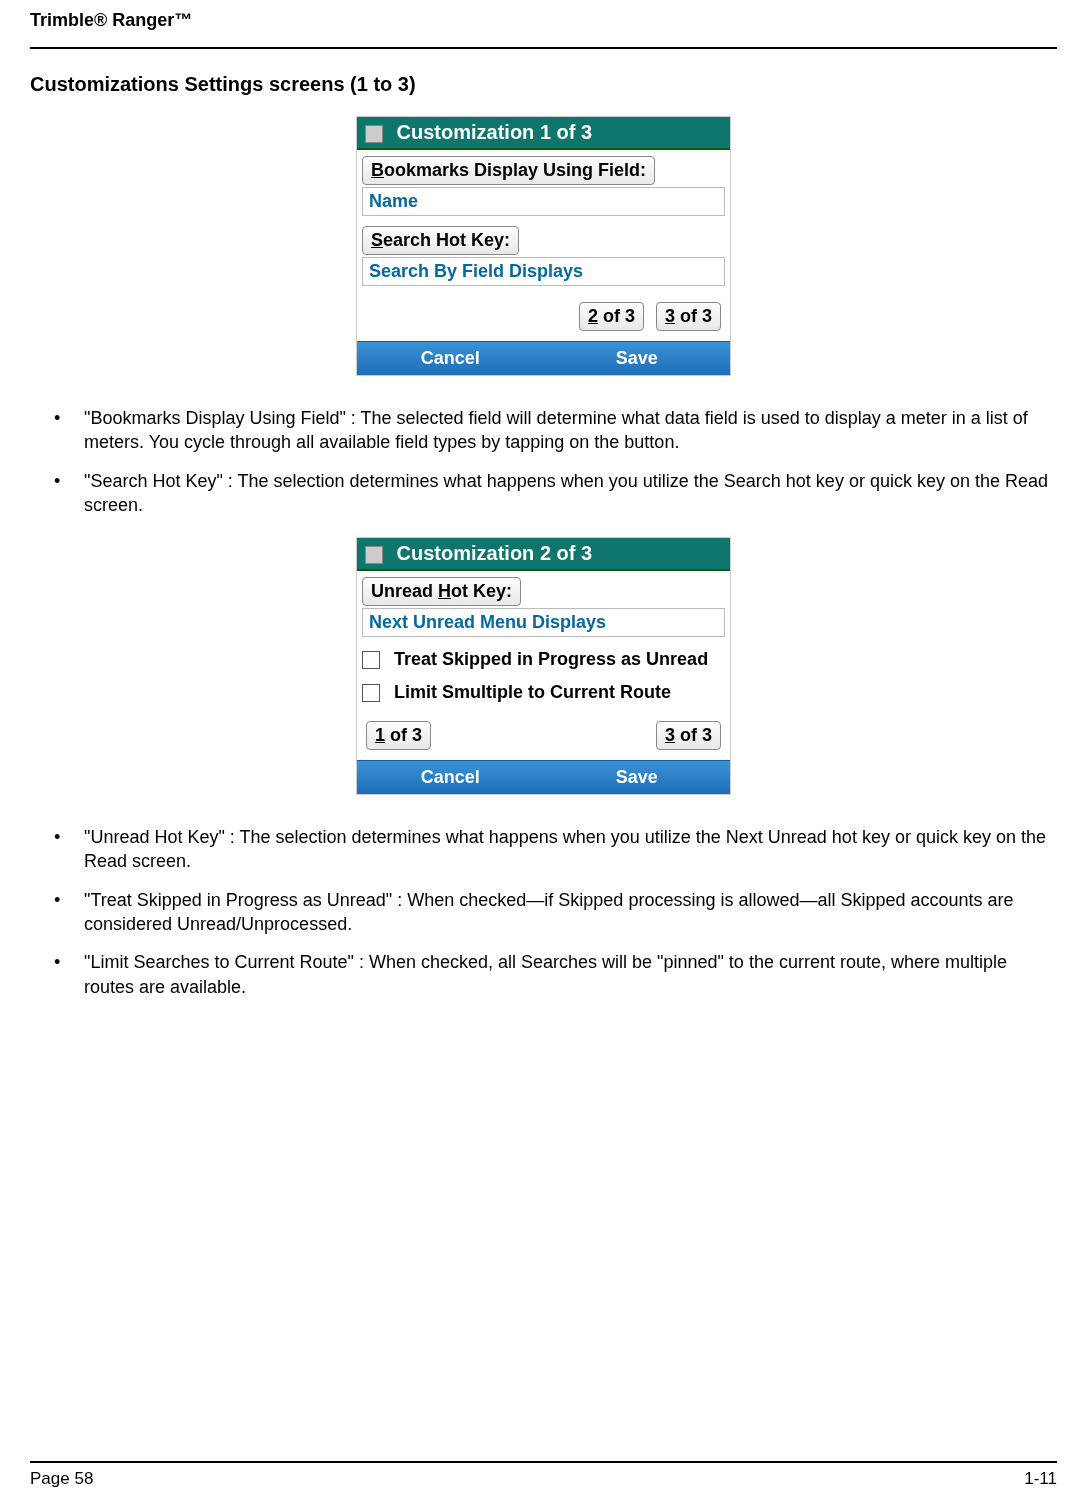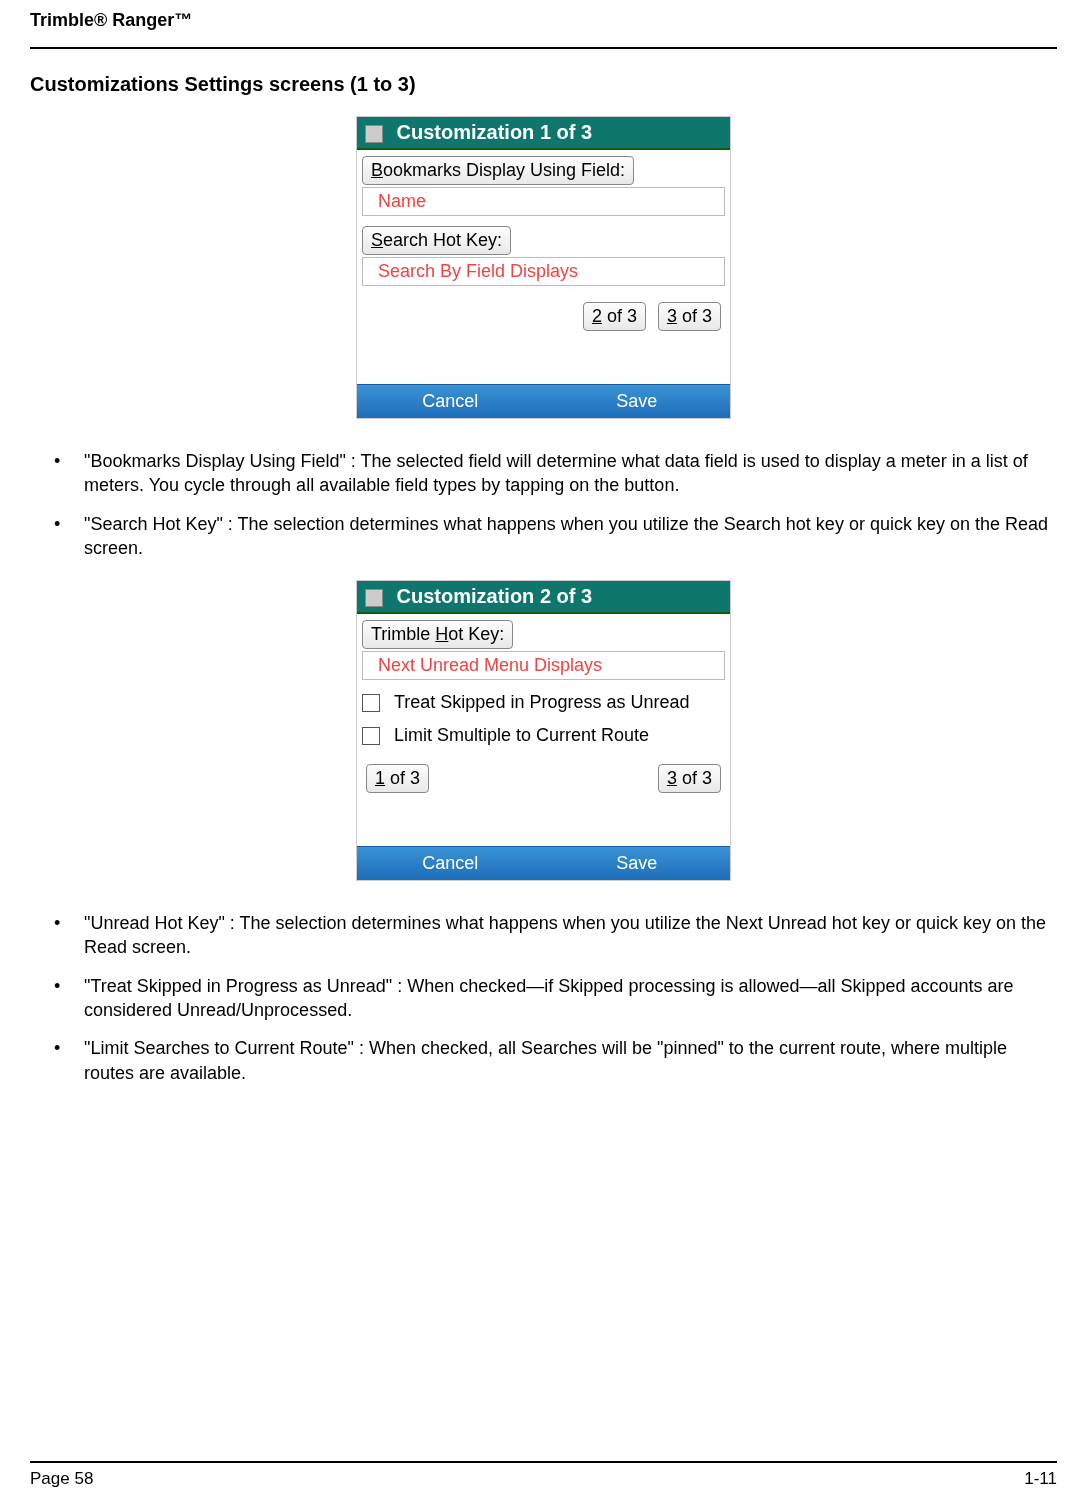--- a/index.html
+++ b/index.html
@@ -54,36 +54,37 @@
       background: #ccc;
       border: 1px solid #888;
       margin-right: 8px;
       vertical-align: middle;
     }
     .screenshot .body {
       background: #fff;
       padding: 4px 5px;
       min-height: 150px;
       position: relative;
+      font-weight: bold;
     }
     .field-btn {
       display: inline-block;
       border: 1px solid #888;
       background: linear-gradient(#fdfdfd, #e8e8e8);
       border-radius: 4px;
       padding: 3px 8px;
       font-size: 18px;
       margin: 2px 0;
     }
     .field-btn .u { text-decoration: underline; }
     .field-value {
       border: 1px solid #bbb;
-      padding: 3px 15px;
-      background: #fff;
-      color: #ef4444;
+      padding: 3px 6px;
+      background: #fff;
+      color: #0369a1;
       font-size: 18px;
       margin-bottom: 8px;
       width: 100%;
     }
     .checkbox-row {
       display: flex;
       align-items: center;
       gap: 14px;
       margin: 12px 0;
       font-size: 18px;
@@ -100,24 +101,23 @@
       justify-content: flex-end;
       gap: 12px;
       padding: 4px;
       margin-top: 10px;
     }
     .nav-row.split { justify-content: space-between; }
     .footer-bar {
       background: linear-gradient(#3a93d6, #1d6db8);
       color: #fff;
       display: flex;
-      font-weight: normal;
+      font-weight: bold;
       font-size: 18px;
       border-top: 1px solid #155a9a;
-      margin-top: 43px;
     }
     .footer-bar div {
       flex: 1;
       text-align: center;
       padding: 6px 0;
     }
     ul.bullets {
       list-style: none;
       padding-left: 24px;
       margin: 10px 0 20px;
@@ -190,21 +190,21 @@
   <li>"Search Hot Key" : The selection determines what happens when you utilize the Search hot key or quick key on the Read screen.</li>
 </ul>
 
 <div class="screenshot-wrapper">
   <div class="screenshot">
     <div class="title-bar">
       <span>Customization 2 of 3</span>
     </div>
     <div class="body">
       <div class="field-btn">
-        <span>Trimble </span><span class="u">H</span><span>ot Key:</span>
+        <span>Unread </span><span class="u">H</span><span>ot Key:</span>
       </div>
       <div class="field-value">Next Unread Menu Displays</div>
       <div class="checkbox-row">
         <span class="checkbox"></span>
         <span><span class="u">T</span><span>reat Skipped in Progress as Unread</span></span>
       </div>
       <div class="checkbox-row">
         <span class="checkbox"></span>
         <span><span>Limit </span><span class="u">S</span><span>multiple to Current Route</span></span>
       </div>

